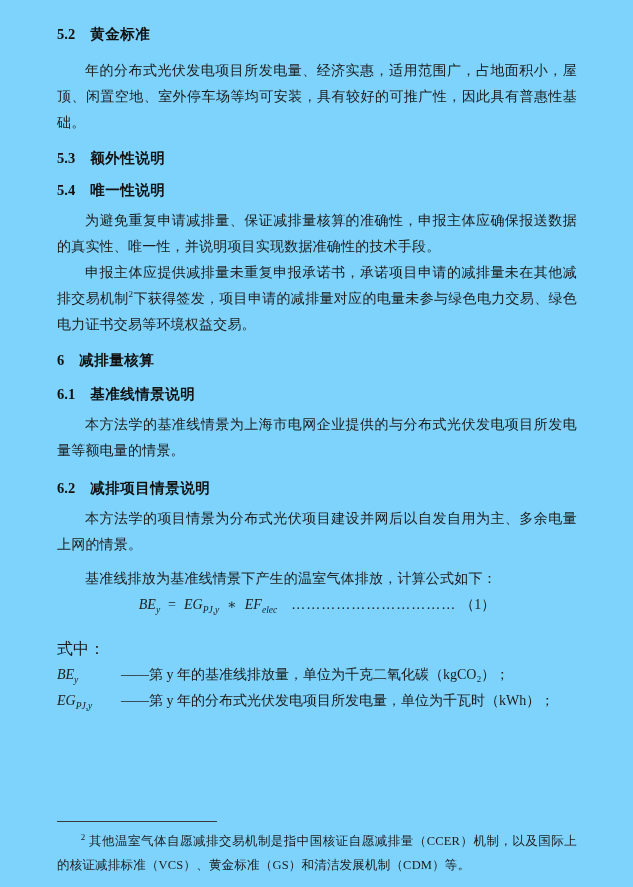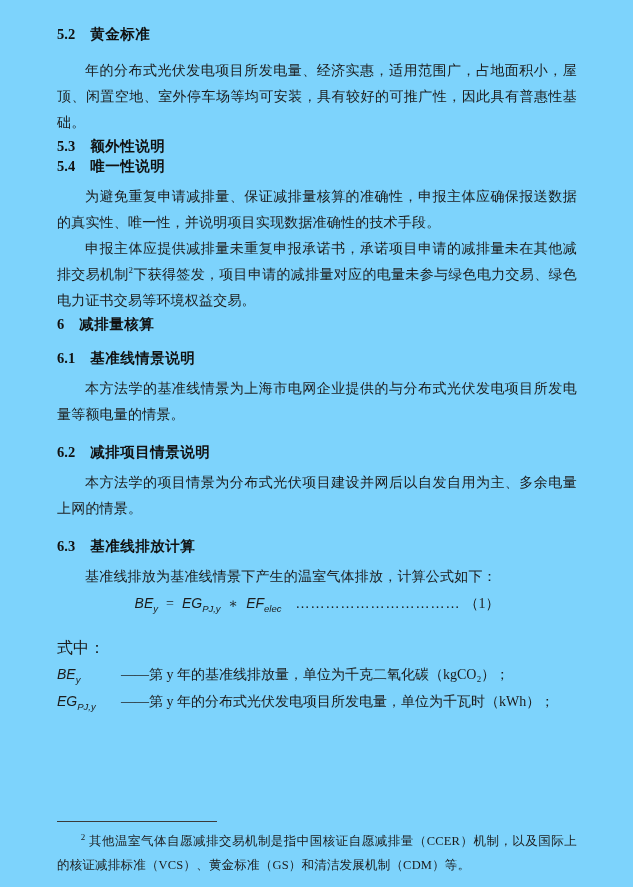--- a/index.html
+++ b/index.html
@@ -22,32 +22,32 @@
     color: #111;
   }
   .section-heading .sec-num {
     font-family: "Liberation Serif", serif;
     margin-right: 15px;
   }
   .section-heading .sec-title {
     font-family: "Liberation Sans", "DejaVu Sans", sans-serif;
     letter-spacing: 0.5px;
   }
-  .h-mt12 { }
+  .h-mt12 { margin-top: 12px; }
   .h-mt14 { margin-top: 14px; }
   .para {
     font-size: 14px; line-height: 26px;
     text-align: justify;
     text-indent: 2em;
     letter-spacing: 0.2px;
   }
   .p-mt14 { margin-top: 14px; }
   .p-mt8 { margin-top: 8px; }
   sup.note-ref { font-size: 9px; vertical-align: super; line-height: 0; }
-  .math { font-style: italic; font-family: Liberation Sans, sans-serif; }
+  .math { font-style: italic; font-family: Liberation Serif, serif; }
   .math sub { font-size: 9.5px; font-style: italic; line-height: 0; }
   .formula-row {
     display: flex; justify-content: center; align-items: baseline;
     font-size: 14px; line-height: 26px; margin-top: 0px;
   }
   .formula-row .f-gap { width: 8px; display: inline-block; }
   .formula-row .f-dots { margin-left: 14px; letter-spacing: 1px; }
   .formula-row .f-label { margin-left: 4px; }
   .where-line { font-size: 16px; line-height: 26px; margin-top: 18px; }
   .def-row {
@@ -102,24 +102,20 @@
     <span class="sec-title">基准线情景说明</span>
   </div>
   <p class="para p-mt8">本方法学的基准线情景为上海市电网企业提供的与分布式光伏发电项目所发电量等额电量的情景。</p>
 
   <div class="section-heading h-mt14">
     <span class="sec-num">6.2</span>
     <span class="sec-title">减排项目情景说明</span>
   </div>
   <p class="para p-mt8">本方法学的项目情景为分布式光伏项目建设并网后以自发自用为主、多余电量上网的情景。</p>
 
-  <div class="section-heading h-mt14">
-    <span class="sec-num">6.3</span>
-    <span class="sec-title">基准线排放计算</span>
-  </div>
   <p class="para p-mt8">基准线排放为基准线情景下产生的温室气体排放，计算公式如下：</p>
 
   <div class="formula-row">
     <span class="math"><span>BE</span><sub>y</sub></span>
     <span class="f-gap"></span>
     <span>=</span>
     <span class="f-gap"></span>
     <span class="math"><span>EG</span><sub>PJ,y</sub></span>
     <span class="f-gap"></span>
     <span>∗</span>

